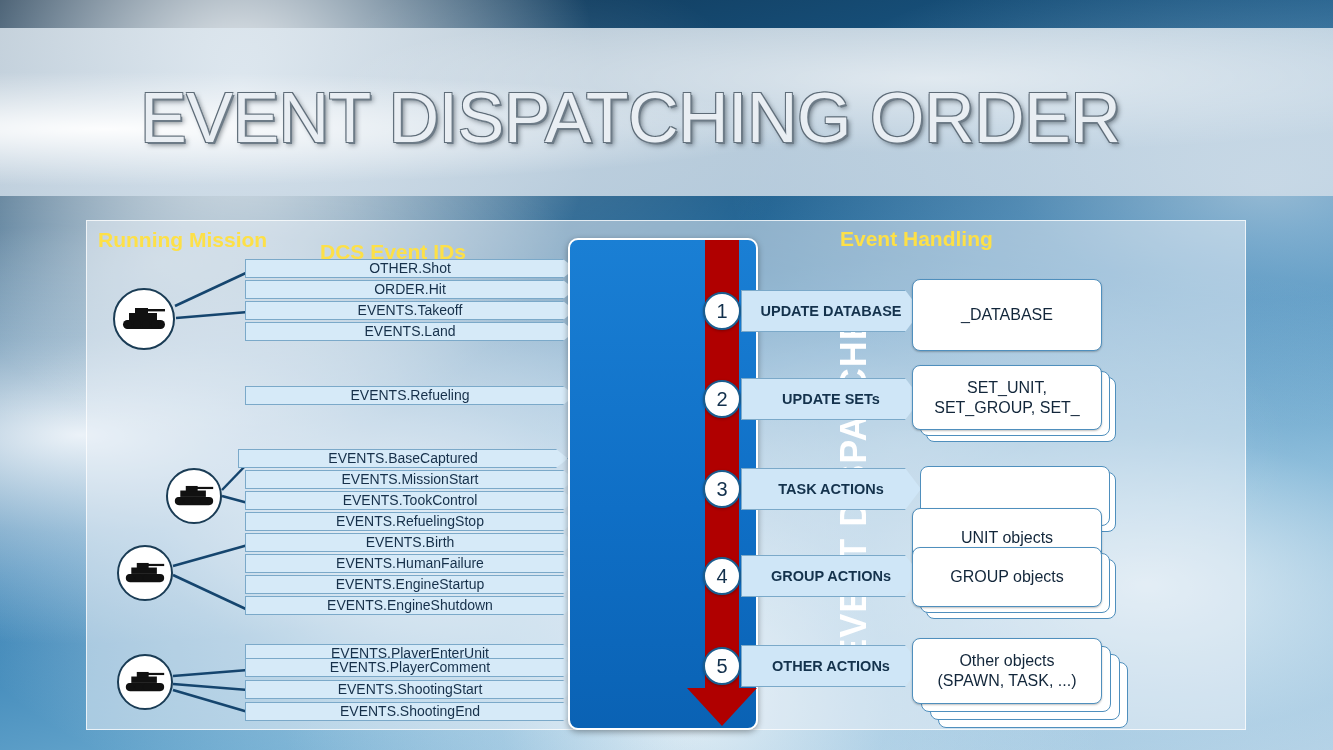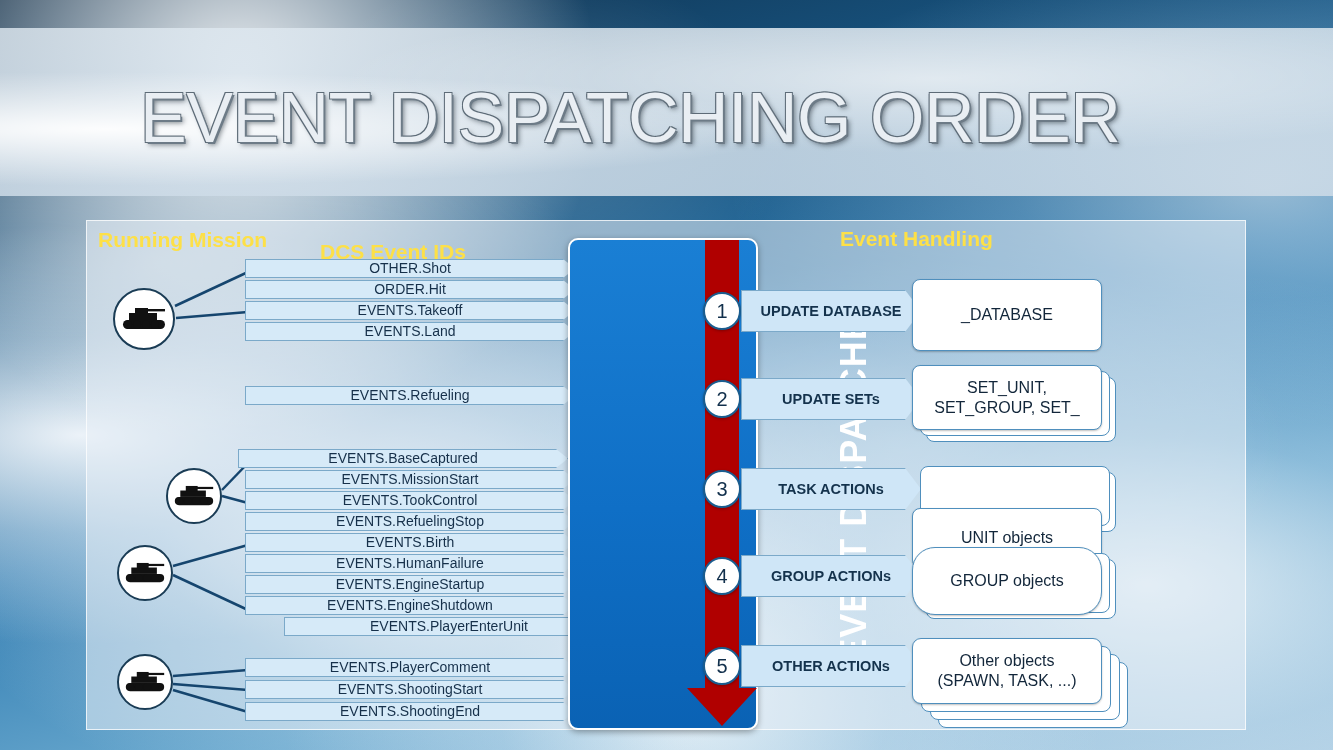--- a/index.html
+++ b/index.html
@@ -242,21 +242,21 @@
 
 <div>
   <div class="evt" style="left:238px; top:449px;text-align:center;">EVENTS.BaseCaptured</div>
   <div class="evt" style="left:245px; top:470px;">EVENTS.MissionStart</div>
   <div class="evt" style="left:245px; top:491px;">EVENTS.TookControl</div>
   <div class="evt" style="left:245px; top:512px;">EVENTS.RefuelingStop</div>
   <div class="evt" style="left:245px; top:533px;">EVENTS.Birth</div>
   <div class="evt" style="left:245px; top:554px;">EVENTS.HumanFailure</div>
   <div class="evt" style="left:245px; top:575px;text-align:center;">EVENTS.EngineStartup</div>
   <div class="evt" style="left:245px; top:596px;">EVENTS.EngineShutdown</div>
-  <div class="evt" style="left:245px; top:617px;margin-left:39px;">EVENTS.PlayerEnterUnit</div>
+  <div class="evt" style="left:245px; top:644px;">EVENTS.PlayerEnterUnit</div>
 </div>
 
 <div>
   <div class="evt" style="left:245px; top:658px;">EVENTS.PlayerComment</div>
   <div class="evt" style="left:245px; top:680px;">EVENTS.ShootingStart</div>
   <div class="evt" style="left:245px; top:702px;">EVENTS.ShootingEnd</div>
 </div>
 
 <div class="dispatcher">
   <div class="dispatcher-label">
@@ -287,24 +287,24 @@
   <div class="stack-shadow" style="left:926px; top:472px; height:60px;"></div>
   <div class="stack-shadow" style="left:920px; top:466px; height:60px;"></div>
   <div class="obj-card" style="left:912px; top:460px; height:60px;margin-top:48px;">UNIT objects</div>
 </div>
 
 <div>
   <div class="step-circle" style="left:703px; top:557px;">4</div>
   <div class="action-chip" style="left:741px; top:555px;">GROUP ACTIONs</div>
   <div class="stack-shadow" style="left:926px; top:559px; height:60px;"></div>
   <div class="stack-shadow" style="left:920px; top:553px; height:60px;"></div>
-  <div class="obj-card" style="left:912px; top:547px; height:68px;border-radius:23px;">GROUP  objects</div>
+  <div class="obj-card" style="left:912px; top:547px; height:60px;">GROUP  objects</div>
 </div>
 
 <div>
   <div class="step-circle" style="left:703px; top:647px;">5</div>
   <div class="action-chip" style="left:741px; top:645px;">OTHER ACTIONs</div>
   <div class="stack-shadow" style="left:938px; top:662px; height:66px;"></div>
   <div class="stack-shadow" style="left:930px; top:654px; height:66px;"></div>
   <div class="stack-shadow" style="left:921px; top:646px; height:66px;"></div>
-  <div class="obj-card" style="left:912px; top:638px; height:66px; white-space:pre-line;border-radius:9px;">Other objects
+  <div class="obj-card" style="left:912px; top:638px; height:66px; white-space:pre-line;">Other objects
 (SPAWN, TASK, ...)</div>
 </div>
 
 </body></html>

